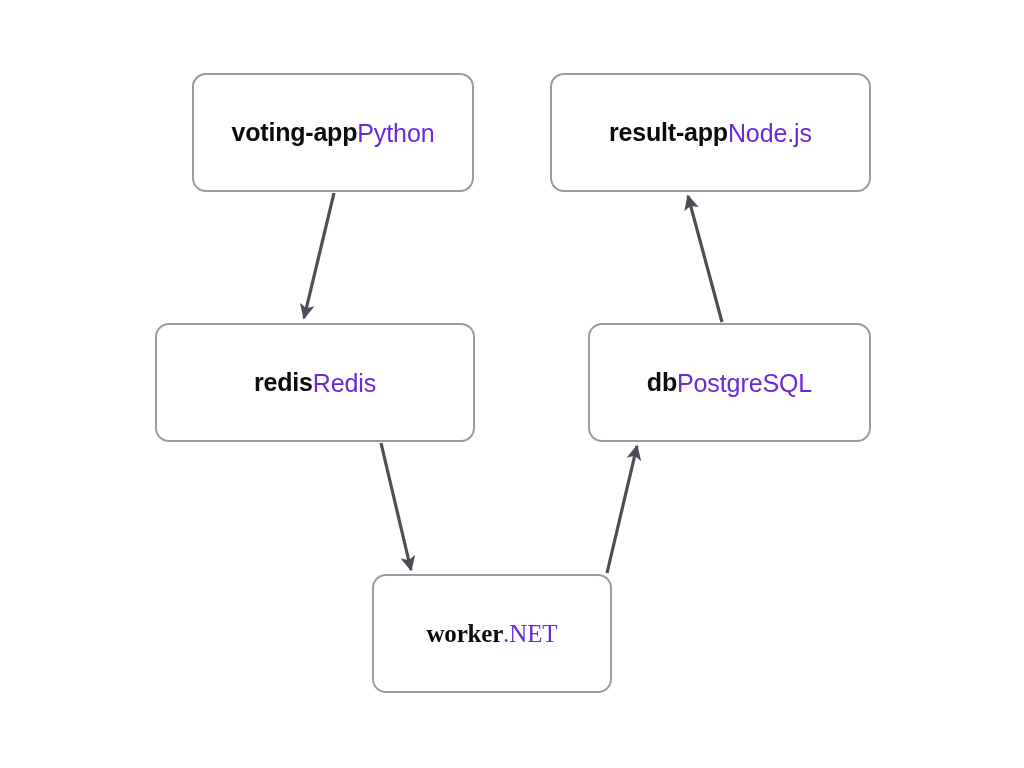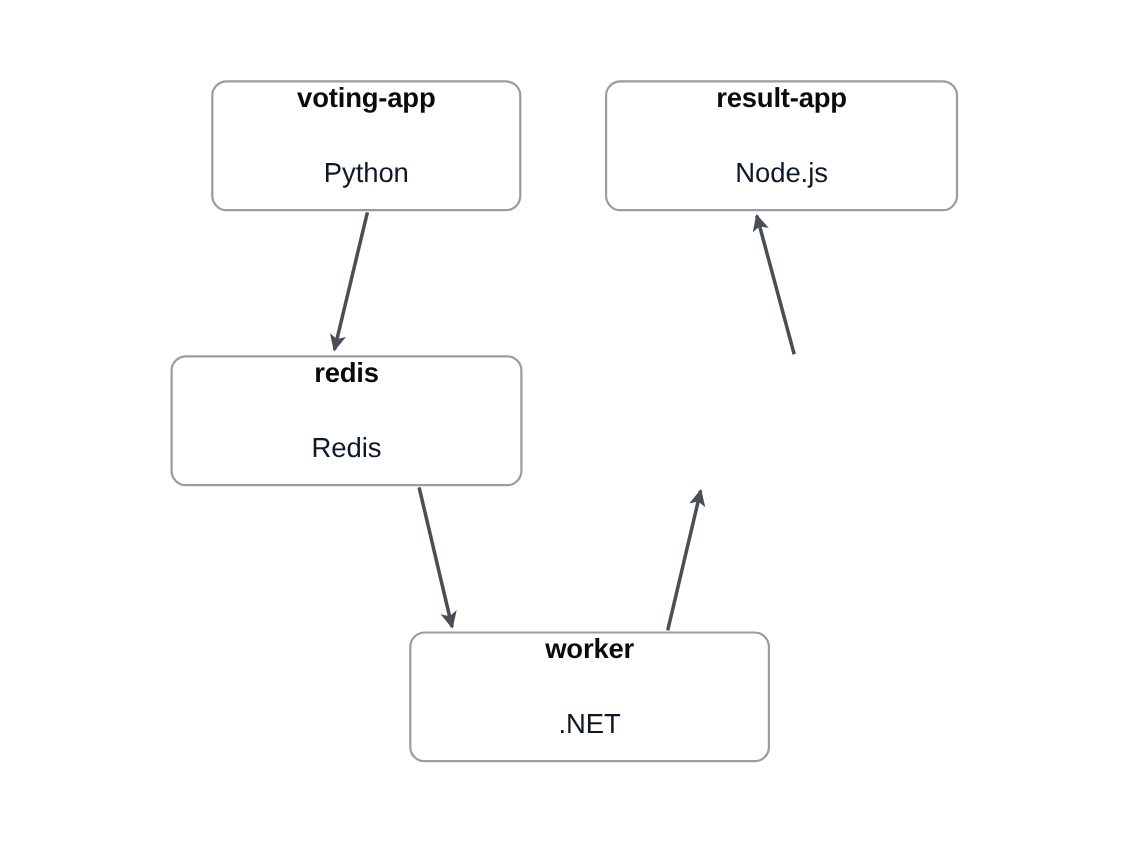--- a/index.html
+++ b/index.html
@@ -26,37 +26,35 @@
     height: 768px;
     pointer-events: none;
   }
   .node {
     position: absolute;
     box-sizing: border-box;
     background: #ffffff;
     border: 2px solid #9b9ba0;
     border-radius: 14px;
     display: flex;
-    flex-direction: column;
     align-items: center;
-    justify-content: flex-start;
+    justify-content: center;
     z-index: 2;
-    gap: 36px;
   }
   .node-title {
     font-size: 25px;
     font-weight: bold;
     color: #0b0b0b;
     line-height: 1.18;
     letter-spacing: -0.2px;
   }
   .node-subtitle {
     font-size: 25px;
     font-weight: normal;
-    color: #0f172a;
+    color: #6d28d9;
     line-height: 1.22;
     letter-spacing: -0.1px;
     margin-top: 1px;
   }
 </style>
 </head>
 <body>
 
 <div id="canvas" style="background: rgb(255, 255, 255);">
 
@@ -82,19 +80,23 @@
   <div class="node" style="left: 550px; top: 73px; width: 321px; height: 119px; border-color: rgb(155, 155, 160); background: rgb(255, 255, 255);">
     <div class="node-title">result-app</div>
     <div class="node-subtitle">Node.js</div>
   </div>
 
   <div class="node" style="left: 155px; top: 323px; width: 320px; height: 119px; border-color: rgb(155, 155, 160); background: rgb(255, 255, 255);">
     <div class="node-title">redis</div>
     <div class="node-subtitle">Redis</div>
   </div>
 
+  <div class="node" style="left: 588px; top: 323px; width: 283px; height: 119px; border-color: rgb(155, 155, 160); background: rgb(255, 255, 255);">
+    <div class="node-title">db</div>
+    <div class="node-subtitle">PostgreSQL</div>
+  </div>
 
-  <div class="node" style="left: 372px; top: 574px; width: 328px; height: 119px; border-color: rgb(155, 155, 160); background: rgb(255, 255, 255);">
+  <div class="node" style="left: 372px; top: 574px; width: 240px; height: 119px; border-color: rgb(155, 155, 160); background: rgb(255, 255, 255); font-family: Liberation Serif, serif;">
     <div class="node-title">worker</div>
     <div class="node-subtitle">.NET</div>
   </div>
 
 </div>
 
 </body></html>

